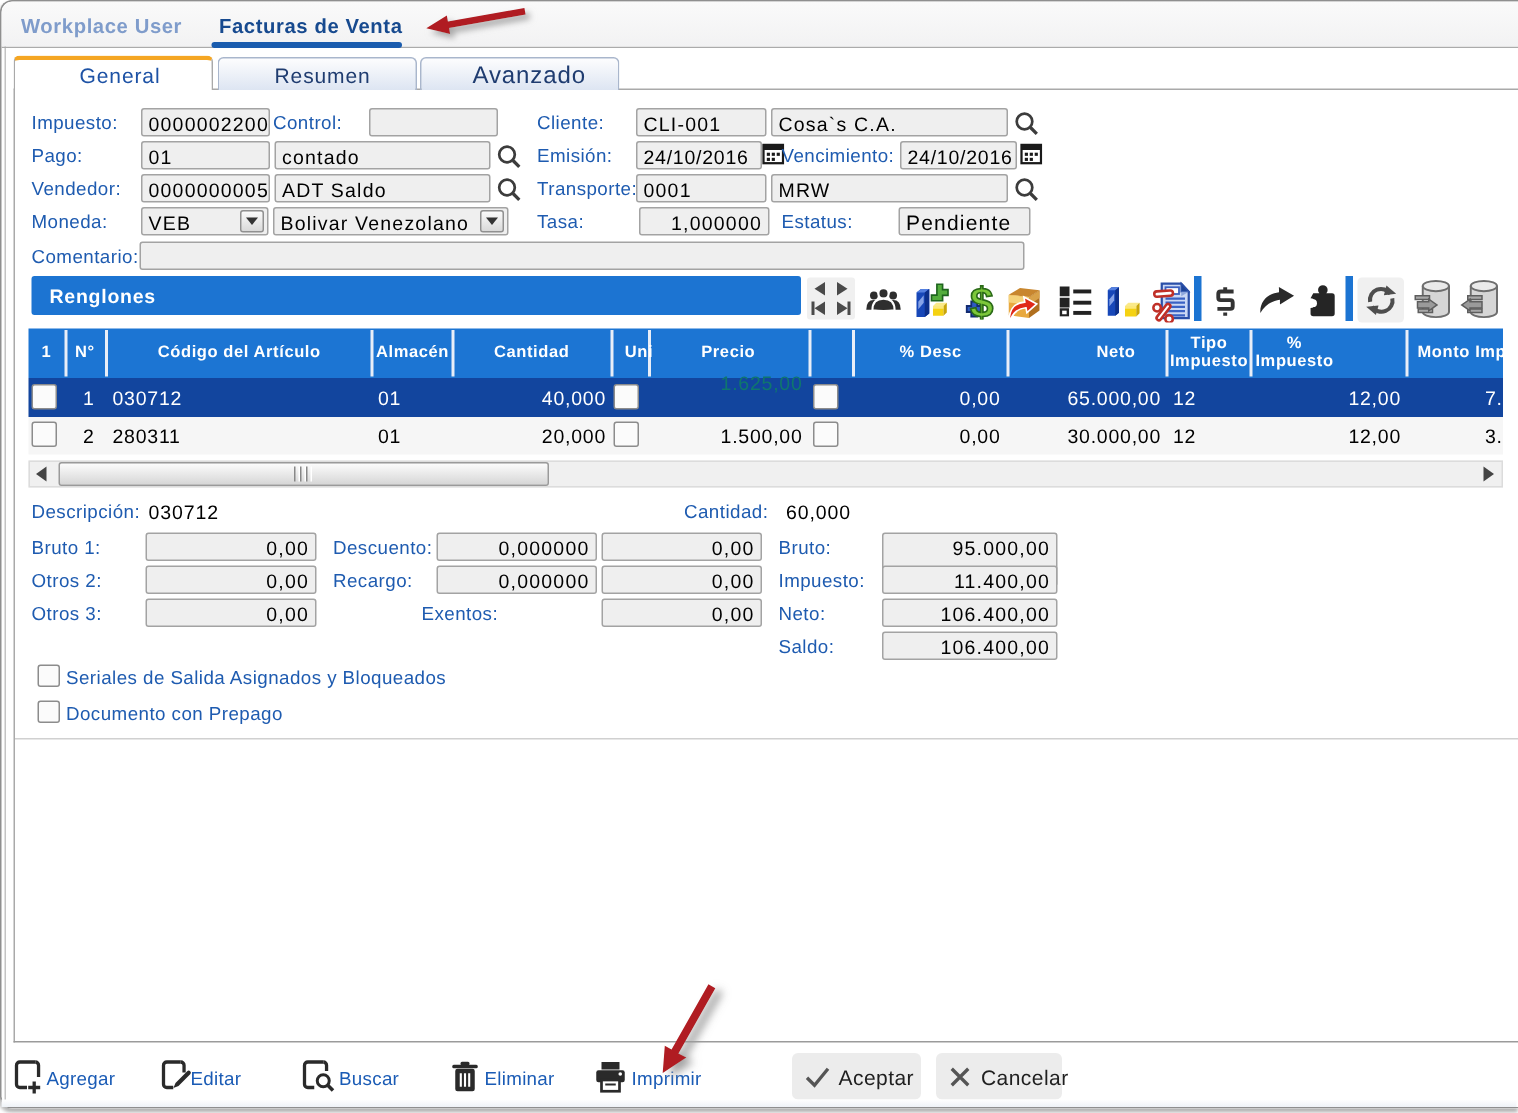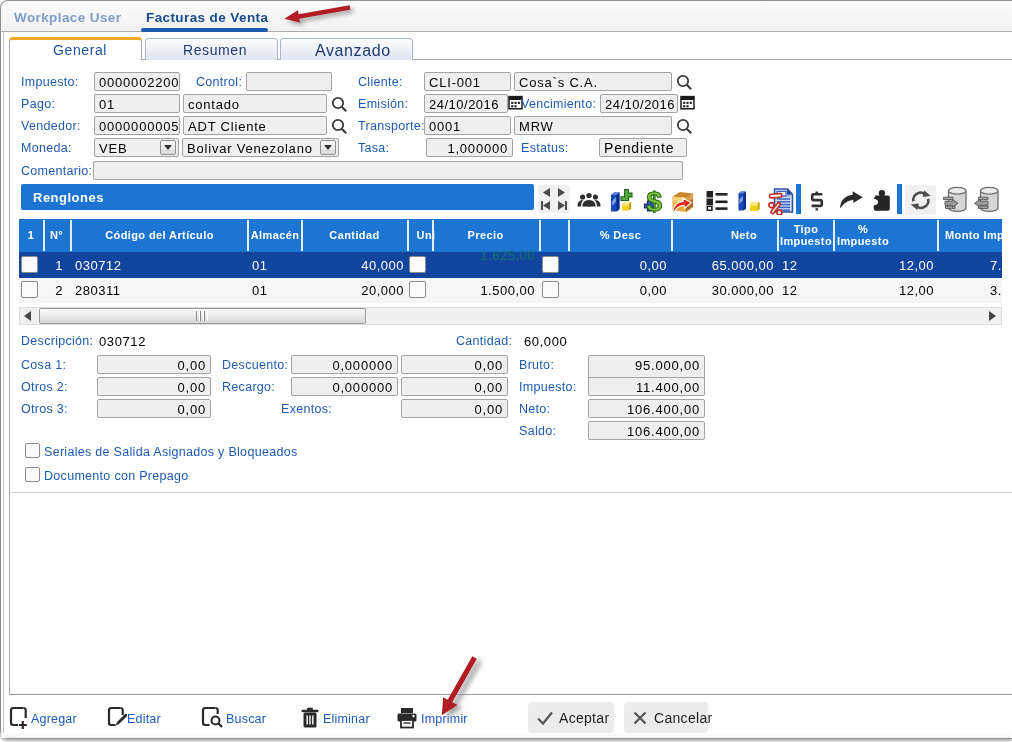--- a/index.html
+++ b/index.html
@@ -33,21 +33,21 @@
 <div class="abs" style="left:183px;top:42px;font-size:14px;color:#1f3c70;letter-spacing:0.6px;">Resumen</div>
 <div class="abs" id="tabAvanzado" style="left:280px;top:38px;width:133px;height:22px;background:linear-gradient(#fdfdfe,#dde5f2);border:1px solid #a9b6cc;border-bottom:none;border-radius:4px 4px 0 0;box-sizing:border-box;"></div>
 <div class="abs" style="left:315px;top:42px;font-size:16px;color:#1f3c70;letter-spacing:0.6px;">Avanzado</div>
 
 <div class="abs" style="left:9px;top:60px;width:1px;height:635px;background:#a9a9a9;"></div>
 <div class="abs" style="left:9px;top:694px;width:1003px;height:1px;background:#9b9b9b;"></div>
 <div class="abs" style="left:10px;top:492px;width:1002px;height:1px;background:#d0d0d0;"></div>
 
 <div class="lbl" style="left:21px;top:75px;">Impuesto:</div>
 <div class="inp" style="left:94px;top:72px;width:86px;height:19px;">0000002200</div>
-<div class="lbl" style="left:196px;top:75px;">Control:</div>
+<div class="lbl" style="left:182px;top:75px;">Control:</div>
 <div class="inp" style="left:246px;top:72px;width:86px;height:19px;"></div>
 <div class="lbl" style="left:358px;top:75px;">Cliente:</div>
 <div class="inp" style="left:424px;top:72px;width:87px;height:19px;">CLI-001</div>
 <div class="inp" style="left:514px;top:72px;width:158px;height:19px;">Cosa`s C.A.</div>
 <svg class="abs mag" style="left:675px;top:73px;" width="19" height="19" viewBox="0 0 19 19">
     <circle cx="8" cy="8" r="5.2" fill="none" stroke="#3c3c3c" stroke-width="1.8"></circle>
     <line x1="12" y1="12" x2="16.2" y2="16.2" stroke="#3c3c3c" stroke-width="2.2"></line>
   </svg>
 
 <div class="lbl" style="left:21px;top:97px;">Pago:</div>
@@ -79,21 +79,21 @@
       <rect x="3.2" y="6.8" width="2.1" height="2.1"></rect>
       <rect x="6.5" y="6.8" width="2.1" height="2.1"></rect>
       <rect x="9.8" y="6.8" width="2.1" height="2.1"></rect>
       <rect x="3.2" y="10.2" width="2.1" height="2.1"></rect>
       <rect x="6.5" y="10.2" width="2.1" height="2.1"></rect>
     </g>
   </svg>
 
 <div class="lbl" style="left:21px;top:119px;">Vendedor:</div>
 <div class="inp" style="left:94px;top:116px;width:86px;height:19px;">0000000005</div>
-<div class="inp" style="left:183px;top:116px;width:144px;height:19px;">ADT Cliente</div>
+<div class="inp" style="left:183px;top:116px;width:144px;height:19px;">ADT Saldo</div>
 <svg class="abs mag" style="left:330px;top:117px;" width="19" height="19" viewBox="0 0 19 19">
     <circle cx="8" cy="8" r="5.2" fill="none" stroke="#3c3c3c" stroke-width="1.8"></circle>
     <line x1="12" y1="12" x2="16.2" y2="16.2" stroke="#3c3c3c" stroke-width="2.2"></line>
   </svg>
 <div class="lbl" style="left:358px;top:119px;">Transporte:</div>
 <div class="inp" style="left:424px;top:116px;width:87px;height:19px;">0001</div>
 <div class="inp" style="left:514px;top:116px;width:158px;height:19px;">MRW</div>
 <svg class="abs mag" style="left:675px;top:117px;" width="19" height="19" viewBox="0 0 19 19">
     <circle cx="8" cy="8" r="5.2" fill="none" stroke="#3c3c3c" stroke-width="1.8"></circle>
     <line x1="12" y1="12" x2="16.2" y2="16.2" stroke="#3c3c3c" stroke-width="2.2"></line>
@@ -311,21 +311,21 @@
 <div class="abs" style="left:39px;top:308px;width:327px;height:16px;background:linear-gradient(#fcfcfc,#d6d6d6);border:1px solid #9a9a9a;border-radius:2px;box-sizing:border-box;"></div>
 <div class="abs" style="left:196px;top:311px;width:2px;height:10px;border-left:1px solid #888;border-right:1px solid #fff;"></div>
 <div class="abs" style="left:200px;top:311px;width:2px;height:10px;border-left:1px solid #888;border-right:1px solid #fff;"></div>
 <div class="abs" style="left:204px;top:311px;width:2px;height:10px;border-left:1px solid #888;border-right:1px solid #fff;"></div>
 
 <div class="lbl" style="left:21px;top:334px;">Descripción:</div>
 <div class="val" style="left:99px;top:334px;">030712</div>
 <div class="lbl" style="left:456px;top:334px;">Cantidad:</div>
 <div class="val" style="left:524px;top:334px;">60,000</div>
 
-<div class="lbl" style="left:21px;top:358px;">Cosa 1:</div>
+<div class="lbl" style="left:21px;top:358px;">Bruto 1:</div>
 <div class="inp num" style="left:97px;top:355px;width:114px;height:19px;">0,00</div>
 <div class="lbl" style="left:222px;top:358px;">Descuento:</div>
 <div class="inp num" style="left:291px;top:355px;width:107px;height:19px;">0,000000</div>
 <div class="inp num" style="left:401px;top:355px;width:107px;height:19px;">0,00</div>
 <div class="lbl" style="left:519px;top:358px;">Bruto:</div>
 <div class="inp num" style="left:588px;top:355px;width:117px;height:36px;">95.000,00</div>
 
 <div class="lbl" style="left:21px;top:380px;">Otros 2:</div>
 <div class="inp num" style="left:97px;top:377px;width:114px;height:19px;">0,00</div>
 <div class="lbl" style="left:222px;top:380px;">Recargo:</div>

